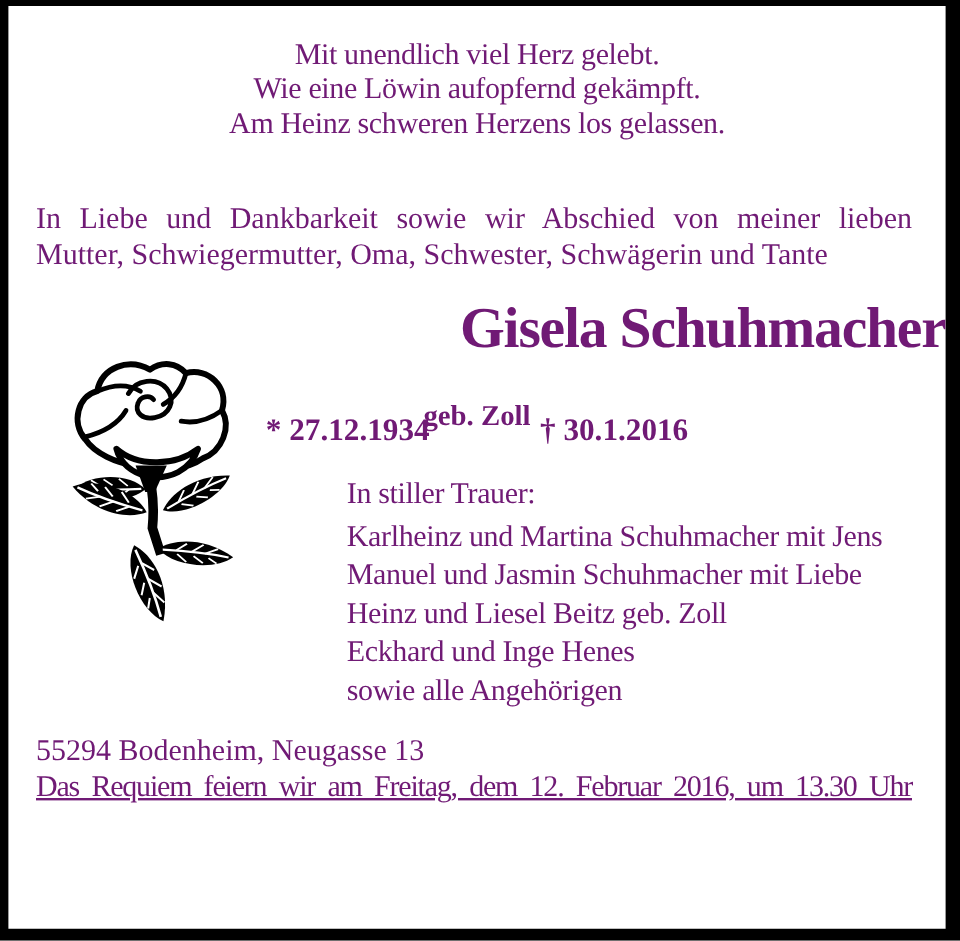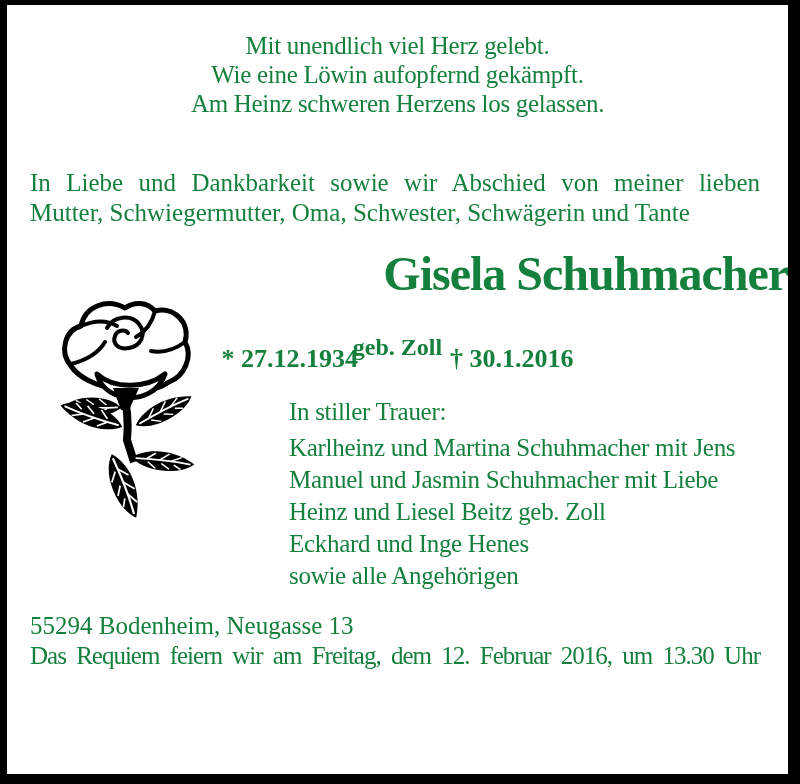--- a/index.html
+++ b/index.html
@@ -6,21 +6,21 @@
     margin: 0;
     padding: 0;
     background: #ffffff;
   }
   .frame {
     position: relative;
     width: 800px;
     height: 784px;
     box-sizing: border-box;
     background: #ffffff;
-    color: #15803d;
+    color: #701a75;
     border-style: solid;
     border-color: #000000;
     border-top-width: 5px;
     border-left-width: 7px;
     border-right-width: 12px;
     border-bottom-width: 10px;
     font-family: "Liberation Serif", "DejaVu Serif", serif;
     overflow: hidden;
   }
   .abs { position: absolute; }
@@ -91,20 +91,21 @@
   
   .address {
     top: 606px; left: 23px;
     font-size: 25px;
     line-height: 30px;
   }
   .requiem {
     top: 636px; left: 23px; right: 28px;
     font-size: 25px;
     line-height: 30px;
+    text-decoration: underline;
   }
   .burial {
     top: 696px; left: 23px; right: 28px;
     font-size: 25px;
     line-height: 30px;
   }
   .tight {
     letter-spacing: -1px;
     word-spacing: -3px;
   }

